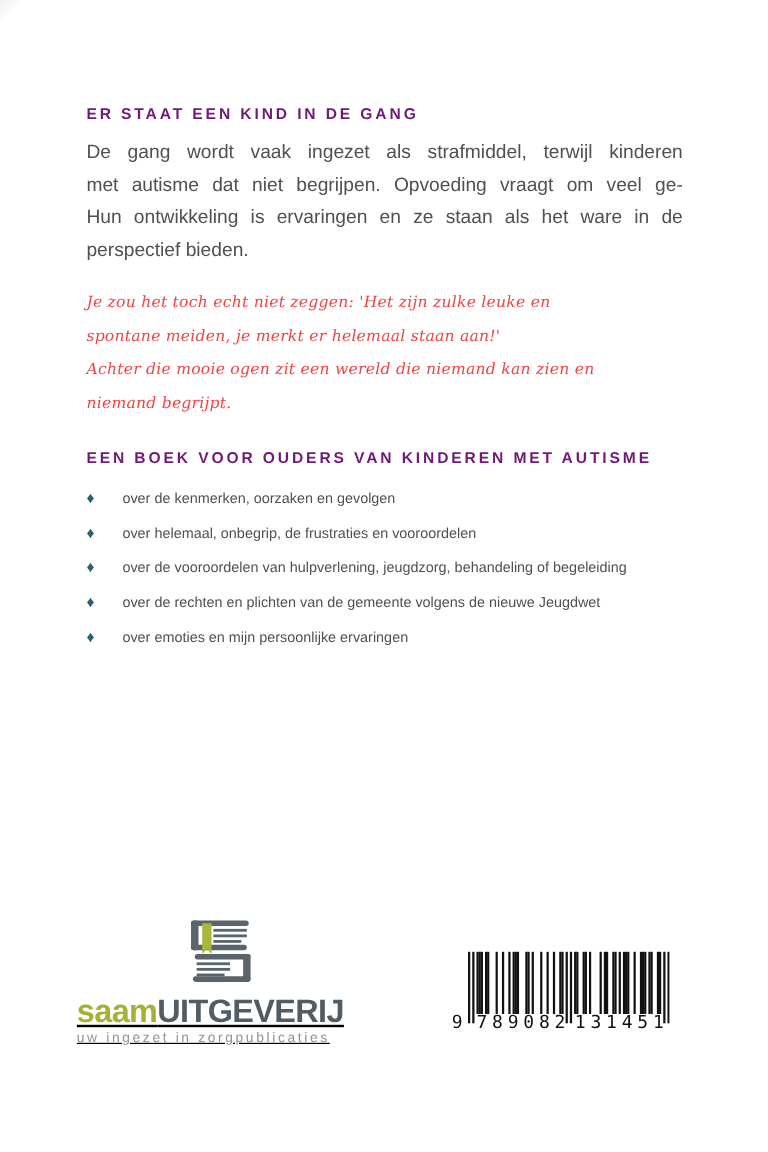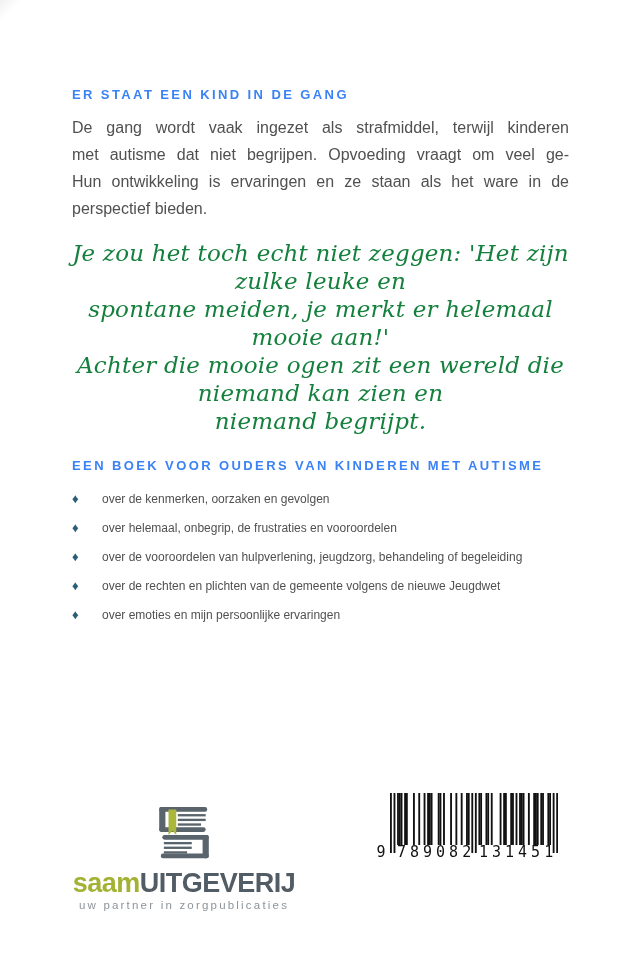--- a/index.html
+++ b/index.html
@@ -7,35 +7,35 @@
     position:relative; width:640px; height:960px; background:#ffffff;
     font-family:"Liberation Sans", sans-serif; overflow:hidden;
   }
   .page::before{
     content:""; position:absolute; inset:0; pointer-events:none;
     background:linear-gradient(135deg, rgba(0,0,0,0.06), rgba(0,0,0,0) 16px);
   }
   .content { position:absolute; left:72px; top:86px; width:497px; }
   .sec-title {
     margin:0 0 10px 0; font-size:13px; font-weight:bold; letter-spacing:2.4px;
-    color:#3b82f6; line-height:18px;
+    color:#701a75; line-height:18px;
   }
   .bline { font-size:16px; color:#505050; line-height:27px; text-align:justify; }
   .bline.jl { text-align-last:justify; }
   .quote { margin-top:17px; margin-bottom:22px; }
   .qline {
     font-family:"DejaVu Serif", serif; font-style:italic;
-    font-size:23px; line-height:28px; color:#15803d; letter-spacing:0.2px;text-align:center;
+    font-size:13px; line-height:28px; color:#ef4444; letter-spacing:0.2px;
   }
   .bullets { list-style:none; margin:12px 0 0 0; padding:0; }
   .bullets li { display:flex; margin-bottom:5px; }
   .diamond { width:30px; flex:none; color:#2b5f78; font-size:13px; line-height:24px; }
   .btext { font-size:12px; color:#505050; line-height:24px; }
   .footer { position:absolute; inset:0; pointer-events:none; }
-  .publisher { position:absolute; left:64px; top:804px; width:240px; text-align:center; }
+  .publisher { position:absolute; left:64px; top:764px; width:240px; text-align:left;text-decoration:underline; }
   .logo-mark { display:block; margin:0 auto 2px auto; }
   .brand { white-space:nowrap; font-weight:bold; font-size:27px; letter-spacing:-0.5px; line-height:30px; }
   .brand .green { color:#a3b234; text-transform:lowercase; }
   .brand .slate { color:#525c64; text-transform:uppercase; }
   .tagline { font-size:11.5px; color:#8d949b; letter-spacing:2.2px; margin-top:1px; white-space:nowrap; }
   .barcode { position:absolute; left:378px; top:793px; width:196px; height:80px; }
   .barcode svg { position:absolute; left:12px; top:0; width:168px; height:60px; }
   .bc-num {
     position:absolute; top:50px; font-family:"DejaVu Sans Mono", monospace;
     font-size:15px; color:#111; line-height:18px;
@@ -54,21 +54,21 @@
 
     <div>
       <div class="bline jl">De gang wordt vaak ingezet als strafmiddel, terwijl kinderen</div>
       <div class="bline jl">met autisme dat niet begrijpen. Opvoeding vraagt om veel ge-</div>
       <div class="bline jl">Hun ontwikkeling is ervaringen en ze staan als het ware in de</div>
       <div class="bline">perspectief bieden.</div>
     </div>
 
     <div class="quote">
       <div class="qline">Je zou het toch echt niet zeggen: 'Het zijn zulke leuke en</div>
-      <div class="qline">spontane meiden, je merkt er helemaal mooie aan!'</div>
+      <div class="qline">spontane meiden, je merkt er helemaal staan aan!'</div>
       <div class="qline">Achter die mooie ogen zit een wereld die niemand kan zien en</div>
       <div class="qline">niemand begrijpt.</div>
     </div>
 
     <h2 class="sec-title">EEN BOEK VOOR OUDERS VAN KINDEREN MET AUTISME</h2>
 
     <ul class="bullets">
       <li>
         <span class="diamond">♦</span>
         <span class="btext">over de kenmerken, oorzaken en gevolgen</span>
@@ -109,21 +109,21 @@
         <rect x="22" y="40" width="60" height="6" rx="3" fill="#5a646c"></rect>
         <rect x="74" y="40" width="8" height="30" rx="3" fill="#5a646c"></rect>
         <rect x="20" y="64" width="62" height="6" rx="3" fill="#5a646c"></rect>
         <rect x="24" y="49" width="36" height="3" fill="#5a646c"></rect>
         <rect x="24" y="55" width="36" height="3" fill="#5a646c"></rect>
         <rect x="24" y="61" width="30" height="3" fill="#5a646c"></rect>
       </svg>
       <div class="brand">
         <span class="green">saam</span><span class="slate">uitgeverij</span>
       </div>
-      <div class="tagline">uw partner in zorgpublicaties</div>
+      <div class="tagline">uw ingezet in zorgpublicaties</div>
     </div>
 
     <div class="barcode">
       <svg viewBox="0 0 95 60" preserveAspectRatio="none" fill="#111" xmlns="http://www.w3.org/2000/svg">
           <rect x="0" y="0" width="1.05" height="60"></rect>
           <rect x="2" y="0" width="1.05" height="60"></rect>
           <rect x="4" y="0" width="1.05" height="52"></rect>
           <rect x="5" y="0" width="1.05" height="52"></rect>
           <rect x="6" y="0" width="1.05" height="52"></rect>
           <rect x="8" y="0" width="1.05" height="52"></rect>

